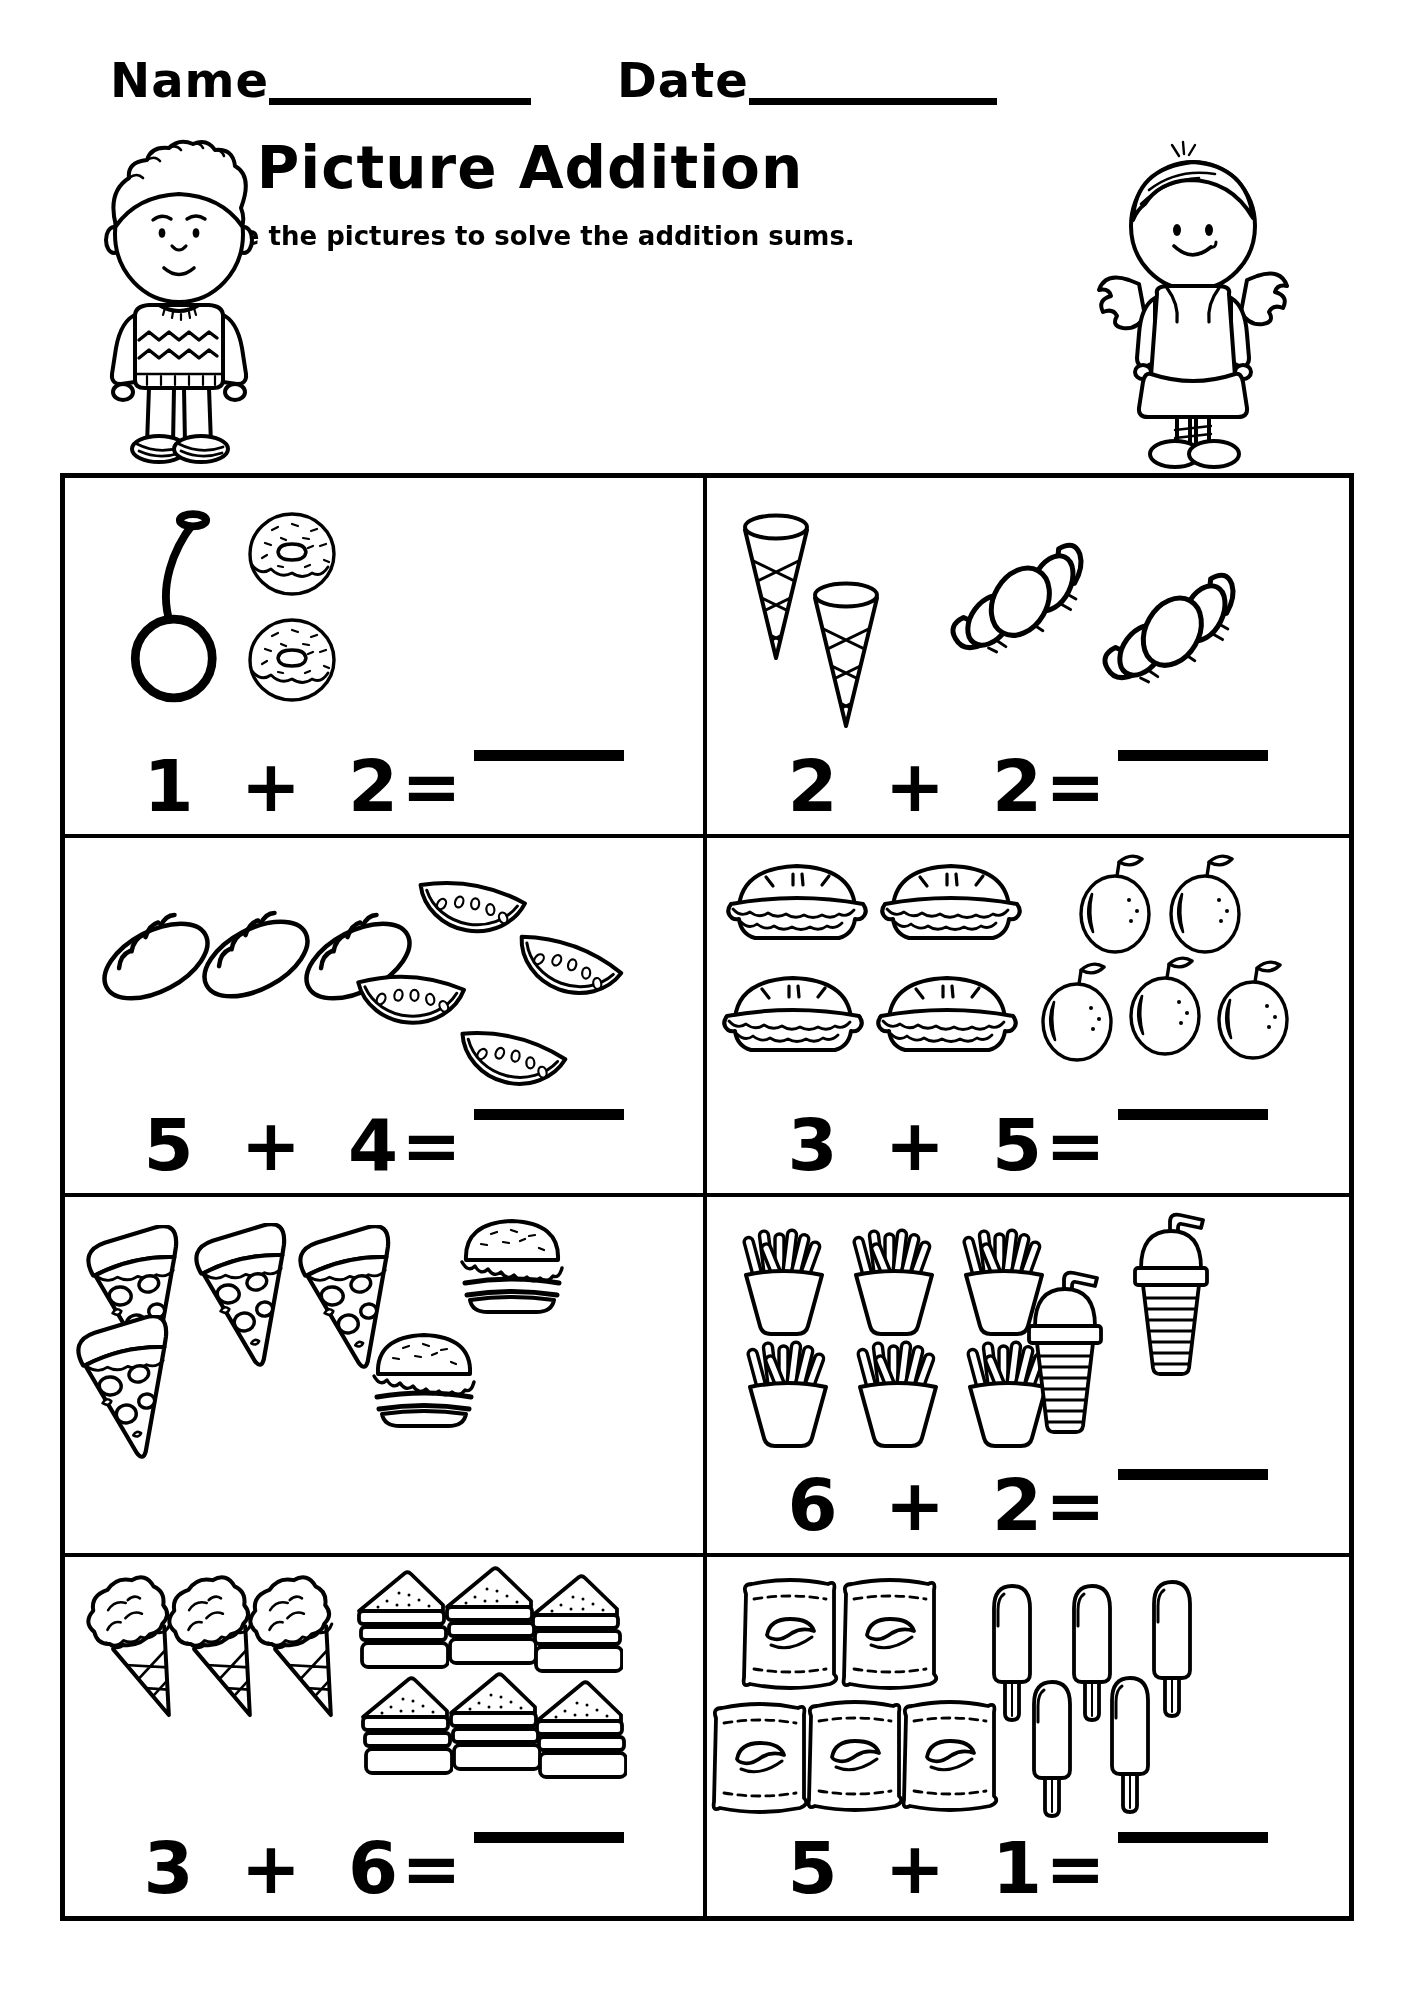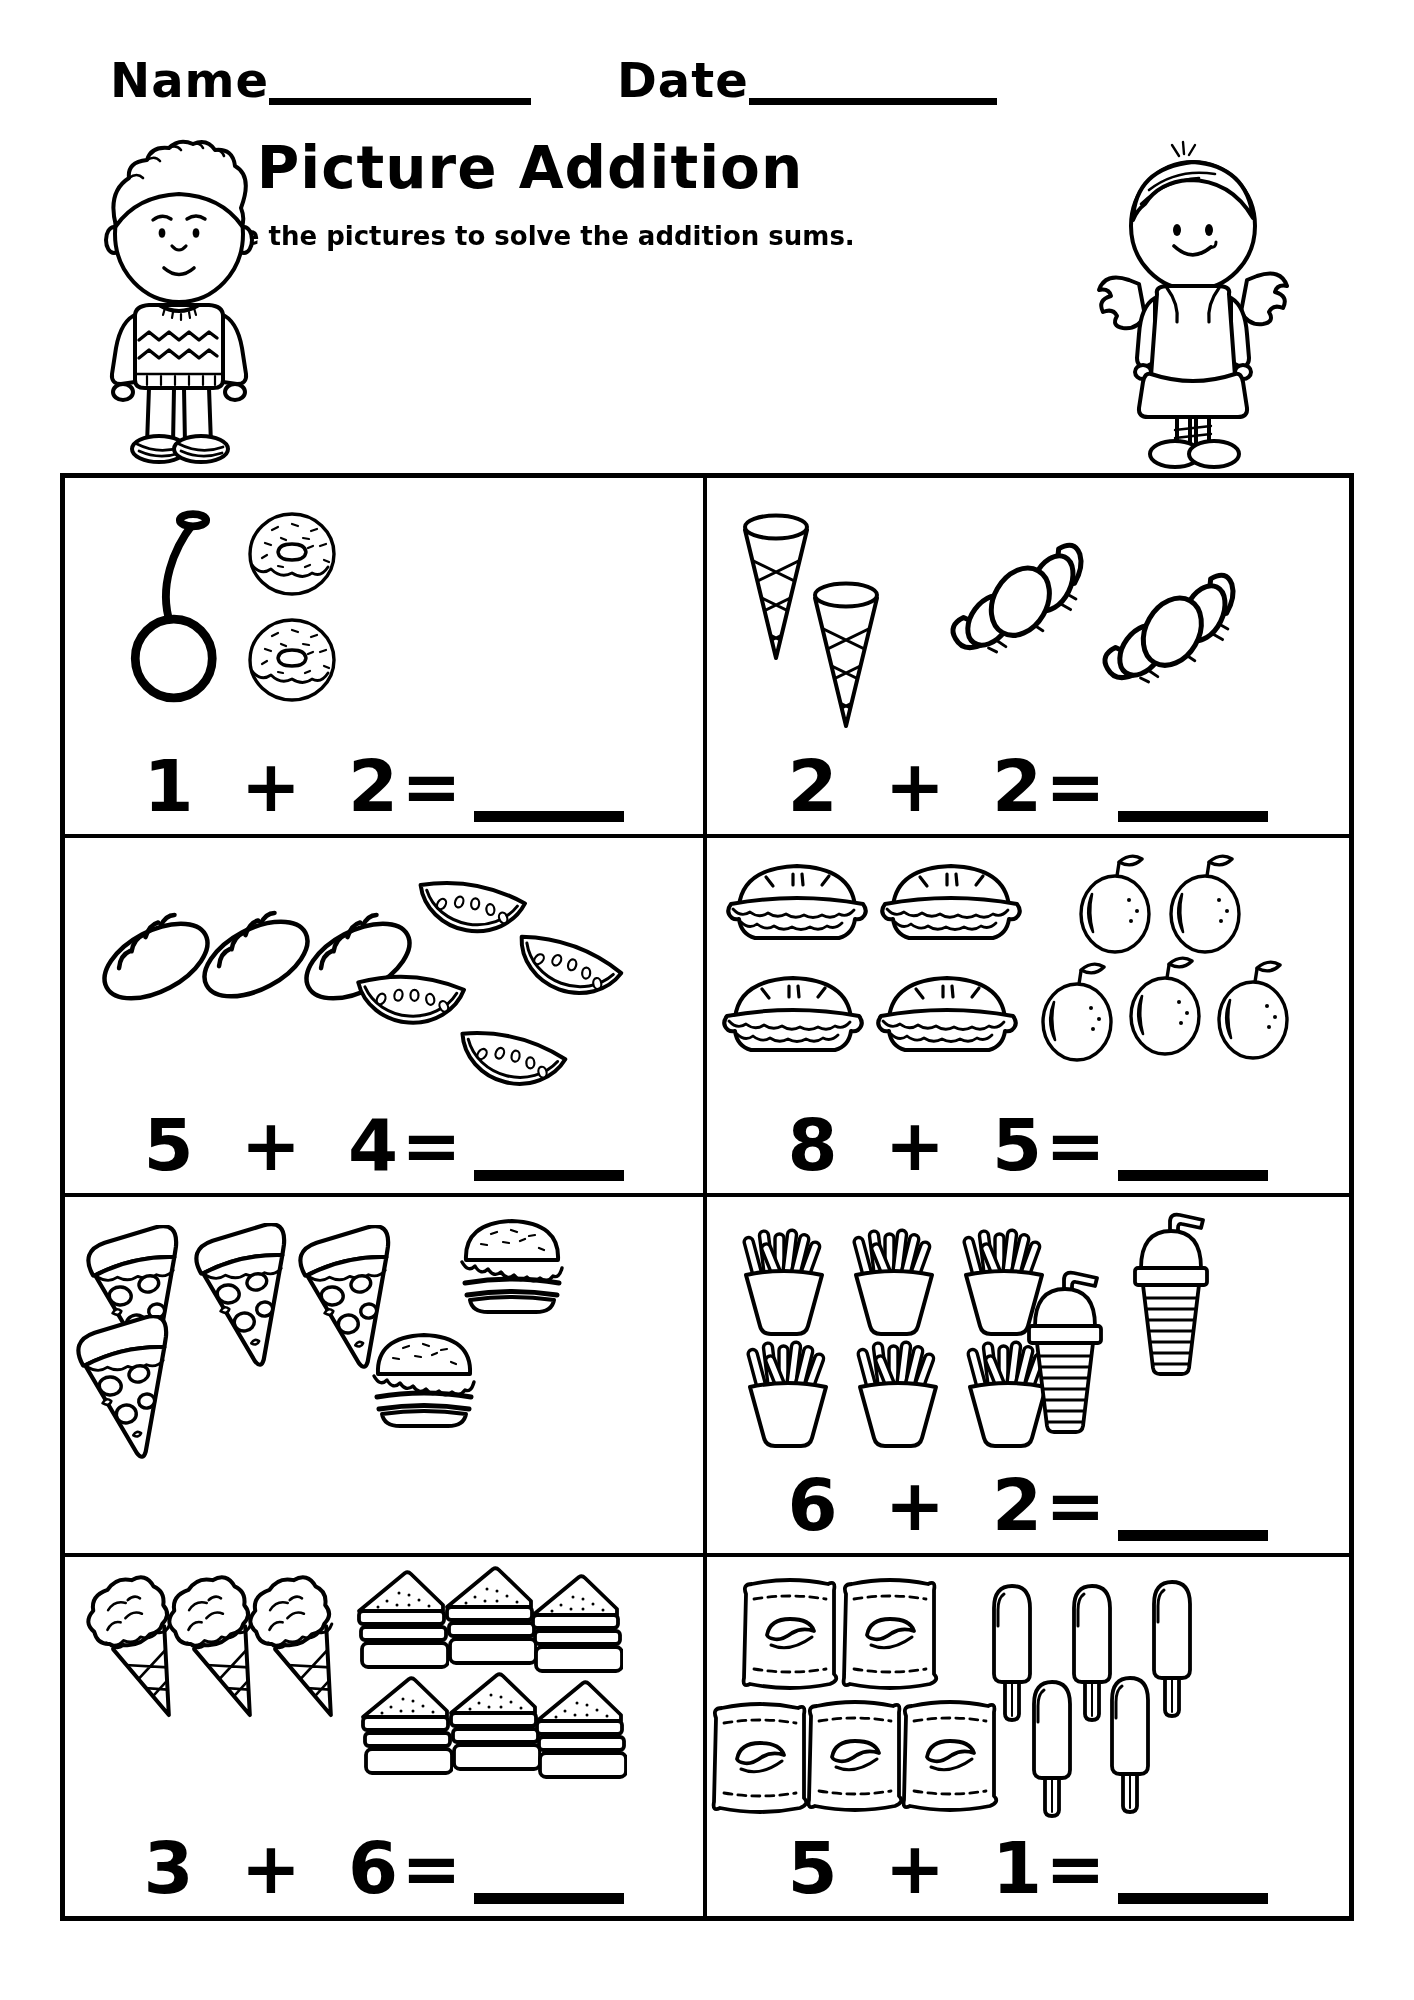--- a/index.html
+++ b/index.html
@@ -23,21 +23,21 @@
         border:5px solid #000;box-sizing:border-box;display:grid;
         grid-template-columns:1fr 1fr;grid-template-rows:repeat(4,1fr);background:#fff;}
   .cell{position:relative;overflow:hidden;box-sizing:border-box;
         border-right:4px solid #000;border-bottom:4px solid #000;}
   .cell:nth-child(2n){border-right:none;}
   .cell:nth-child(n+7){border-bottom:none;}
   .pics{position:absolute;left:0;top:0;right:0;bottom:0;}
   .icon{position:absolute;display:block;}
   .icon svg{width:100%;height:100%;display:block;overflow:visible;}
   .equation{position:absolute;left:0;right:0;bottom:12px;display:flex;
-            justify-content:center;align-items:flex-end;gap:10px;z-index:5;}
+            justify-content:center;align-items:flex-start;gap:10px;z-index:5;}
   .eq-text{font-size:72px;font-weight:bold;line-height:1;letter-spacing:3px;word-spacing:16px;}
   .eq-blank{display:inline-block;width:150px;height:11px;background:#000;margin-bottom:0;}
   .sprite{position:absolute;width:0;height:0;overflow:hidden;}
 </style>
 </head>
 <body>
 
 <svg class="sprite" xmlns="http://www.w3.org/2000/svg" aria-hidden="true">
 <defs>
 <symbol id="sym-cherry" viewBox="0 0 60 110">
@@ -449,21 +449,21 @@
             <use href="#sym-orange" width="88" height="104"></use>
           </svg>
         </span>
         <span class="icon" style="left: 502px; top: 118px; width: 88px; height: 104px;">
           <svg viewBox="0 0 88 104" preserveAspectRatio="xMidYMid meet">
             <use href="#sym-orange" width="88" height="104"></use>
           </svg>
         </span>
       </div>
     <div class="equation">
-      <span class="eq-text">8 + 5=</span>
+      <span class="eq-text">3 + 5=</span>
       <span class="eq-blank"></span>
     </div>
   </div>
   <div class="cell">
     <div class="pics">
         <span class="icon" style="left: 16px; top: 28px; width: 122px; height: 150px;">
           <svg viewBox="0 0 122 150" preserveAspectRatio="xMidYMid meet">
             <use href="#sym-pizza" width="122" height="150"></use>
           </svg>
         </span>

